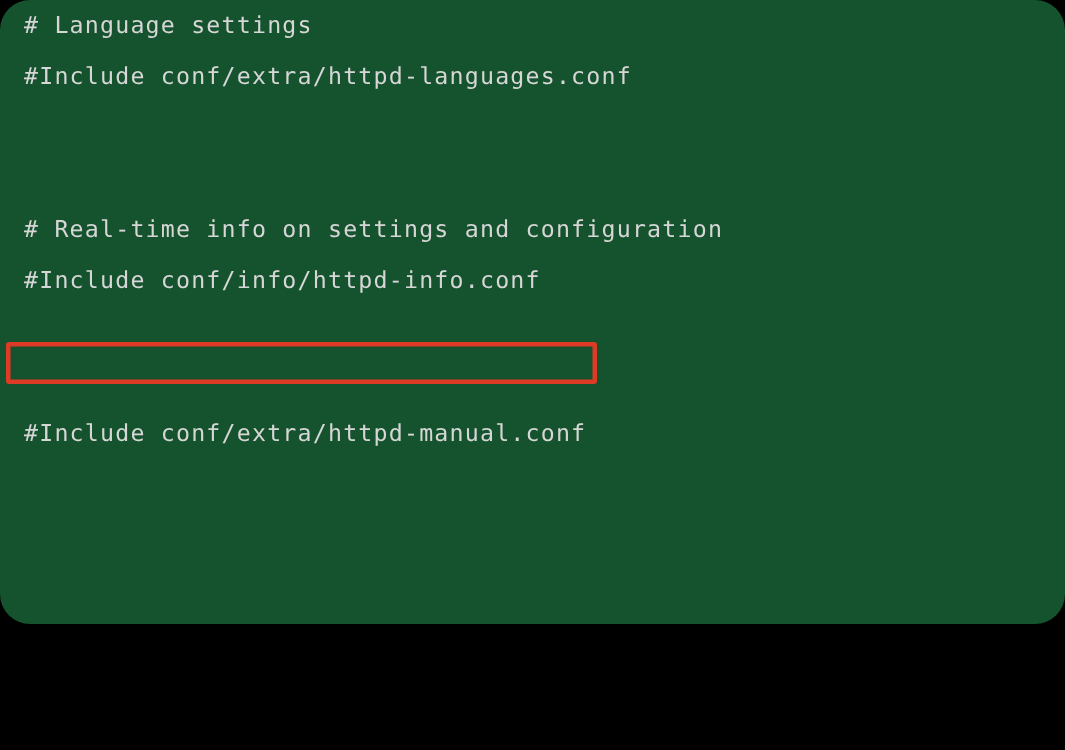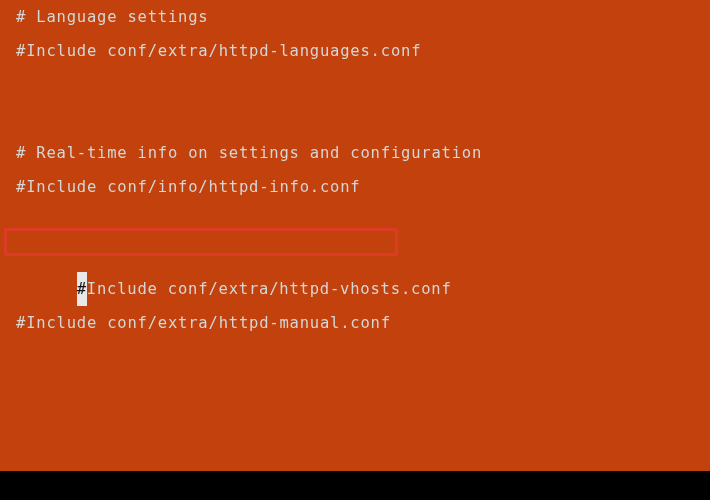--- a/index.html
+++ b/index.html
@@ -4,24 +4,25 @@
 <title>terminal</title>
 <style>
   html, body {
     margin: 0;
     padding: 0;
     background: #000000;
   }
   #screen {
     position: relative;
     width: 710px;
-    height: 471px;
-    background: #c2410c;
+    height: 416px;
+    background: #14532d;
     overflow: hidden;
     font-family: "DejaVu Sans Mono", "Liberation Mono", monospace;
+    border-radius: 20px;
   }
 
   
   #buffer {
     position: absolute;
     left: 16px;
     top: 0px;
     width: 694px;
   }
   .line {
@@ -87,23 +88,20 @@
   <div id="buffer">
 
     <div class="line"># Language settings</div>
     <div class="line">#Include conf/extra/httpd-languages.conf</div>
     <div class="line blank"></div>
     <div class="line blank"></div>
     <div class="line"># Real-time info on settings and configuration</div>
     <div class="line">#Include conf/info/httpd-info.conf</div>
     <div class="line blank"></div>
 
-    <div class="line highlighted">
-      <span class="cursor-char">#</span><span>Include conf/extra/httpd-vhosts.conf</span>
-    </div>
 
     <div class="line blank"></div>
     <div class="line">#Include conf/extra/httpd-manual.conf</div>
     <div class="line blank"></div>
 
   </div>
 
   <div id="annotation-box"></div>
 
   <div id="status-line">search hit BOTTOM, continuing at TOP</div>

